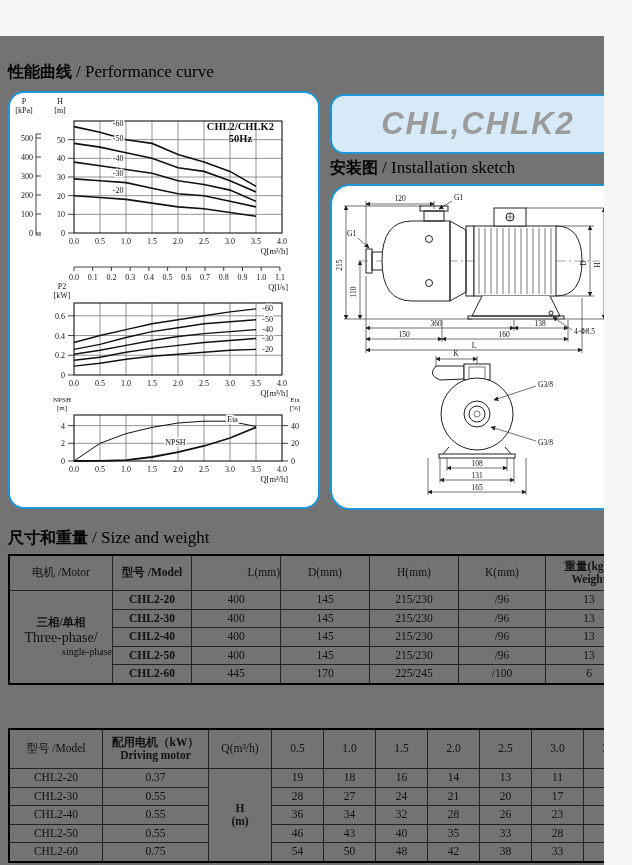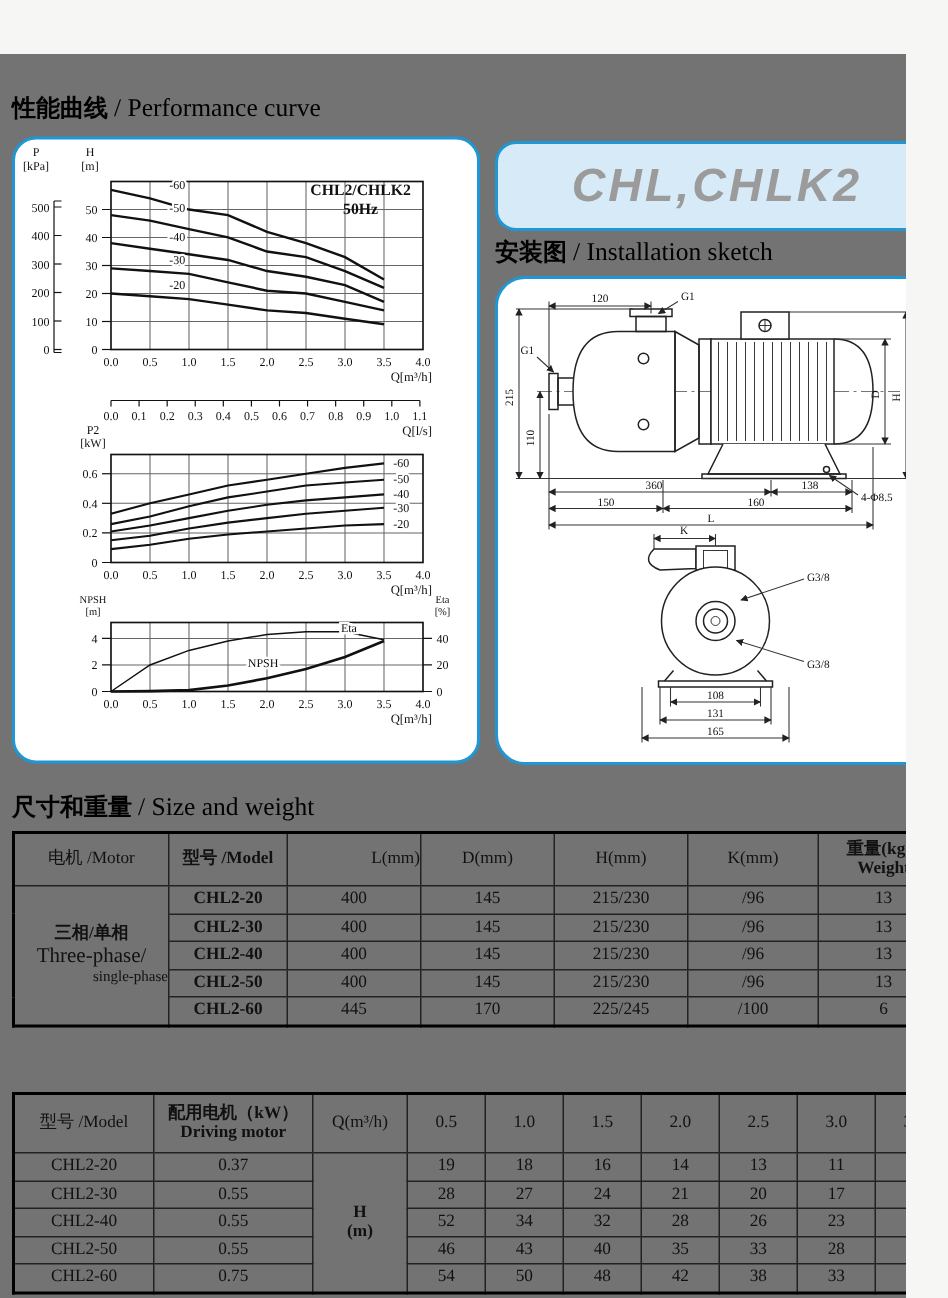--- a/index.html
+++ b/index.html
@@ -420,21 +420,21 @@
           <td>27</td>
           <td>24</td>
           <td>21</td>
           <td>20</td>
           <td>17</td>
           <td>14</td>
         </tr>
         <tr>
           <td style="height: 17.5px;">CHL2-40</td>
           <td>0.55</td>
-          <td>52</td>
+          <td>36</td>
           <td>34</td>
           <td>32</td>
           <td>28</td>
           <td>26</td>
           <td>23</td>
           <td>17</td>
         </tr>
         <tr>
           <td style="height: 17.5px;">CHL2-50</td>
           <td>0.55</td>

